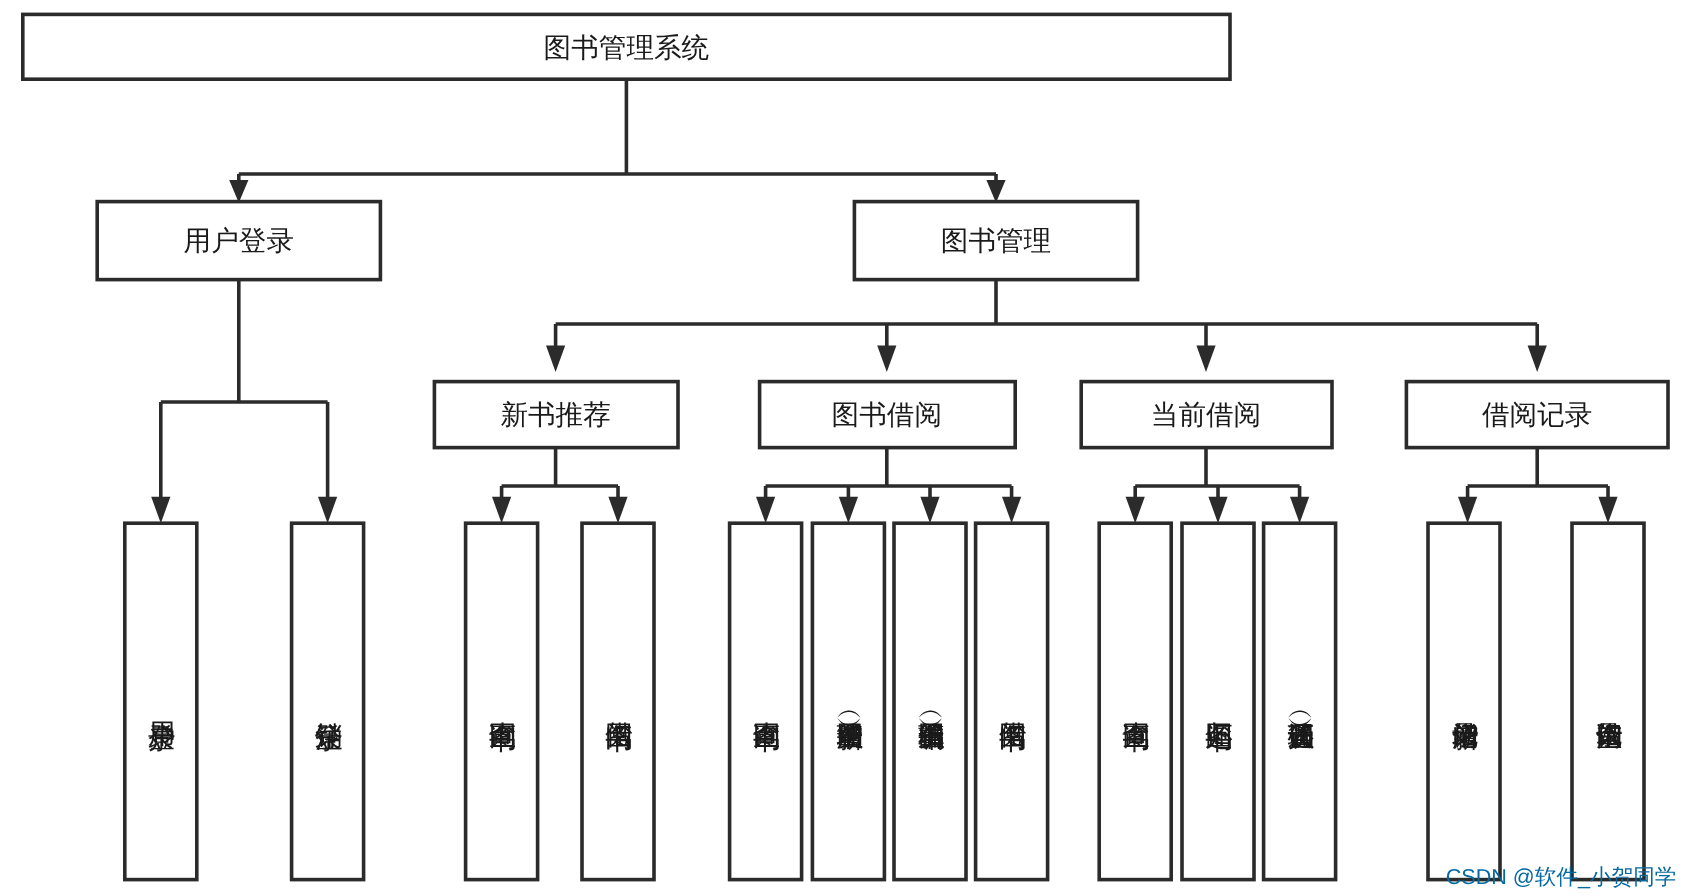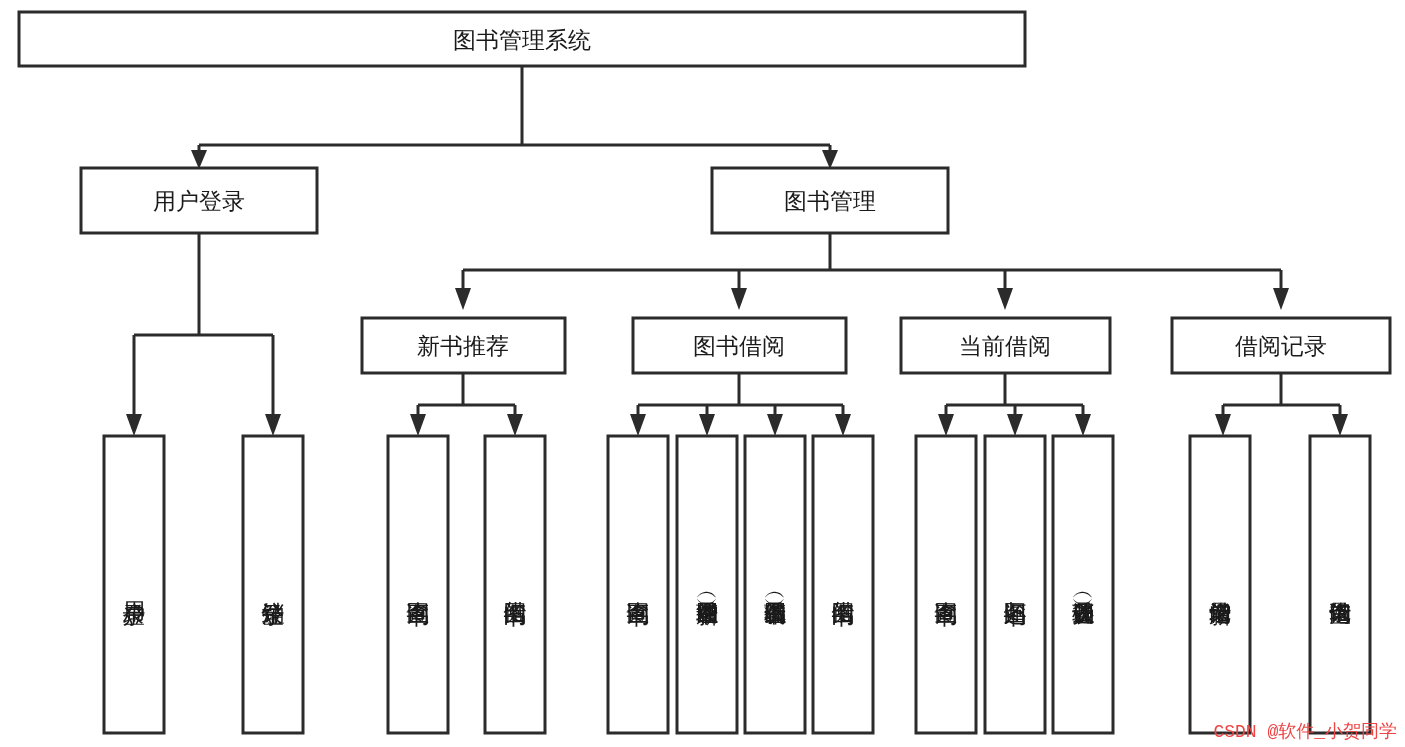--- a/index.html
+++ b/index.html
@@ -28,22 +28,22 @@
     font-size:23px;line-height:1.08;
     letter-spacing:1px;
     color:#1a1a1a;
     white-space:nowrap;
     pointer-events:none;
     font-family:"DejaVu Sans","Liberation Sans",sans-serif;
   }
   .leaf-label.tight{font-size:22px;letter-spacing:0px;line-height:1.02;}
   #watermark{
     position:absolute;right:8px;bottom:4px;
-    font-size:18px;color:#ef4444;
-    font-family:Liberation Mono, monospace;
+    font-size:18px;color:#0369a1;
+    font-family:Liberation Sans, sans-serif;
     white-space:nowrap;
   }
 </style>
 </head>
 <body>
 
 <div id="diagram-root">
 
   <svg id="tree-canvas" viewBox="0 0 1405 747">
     <defs></defs>

